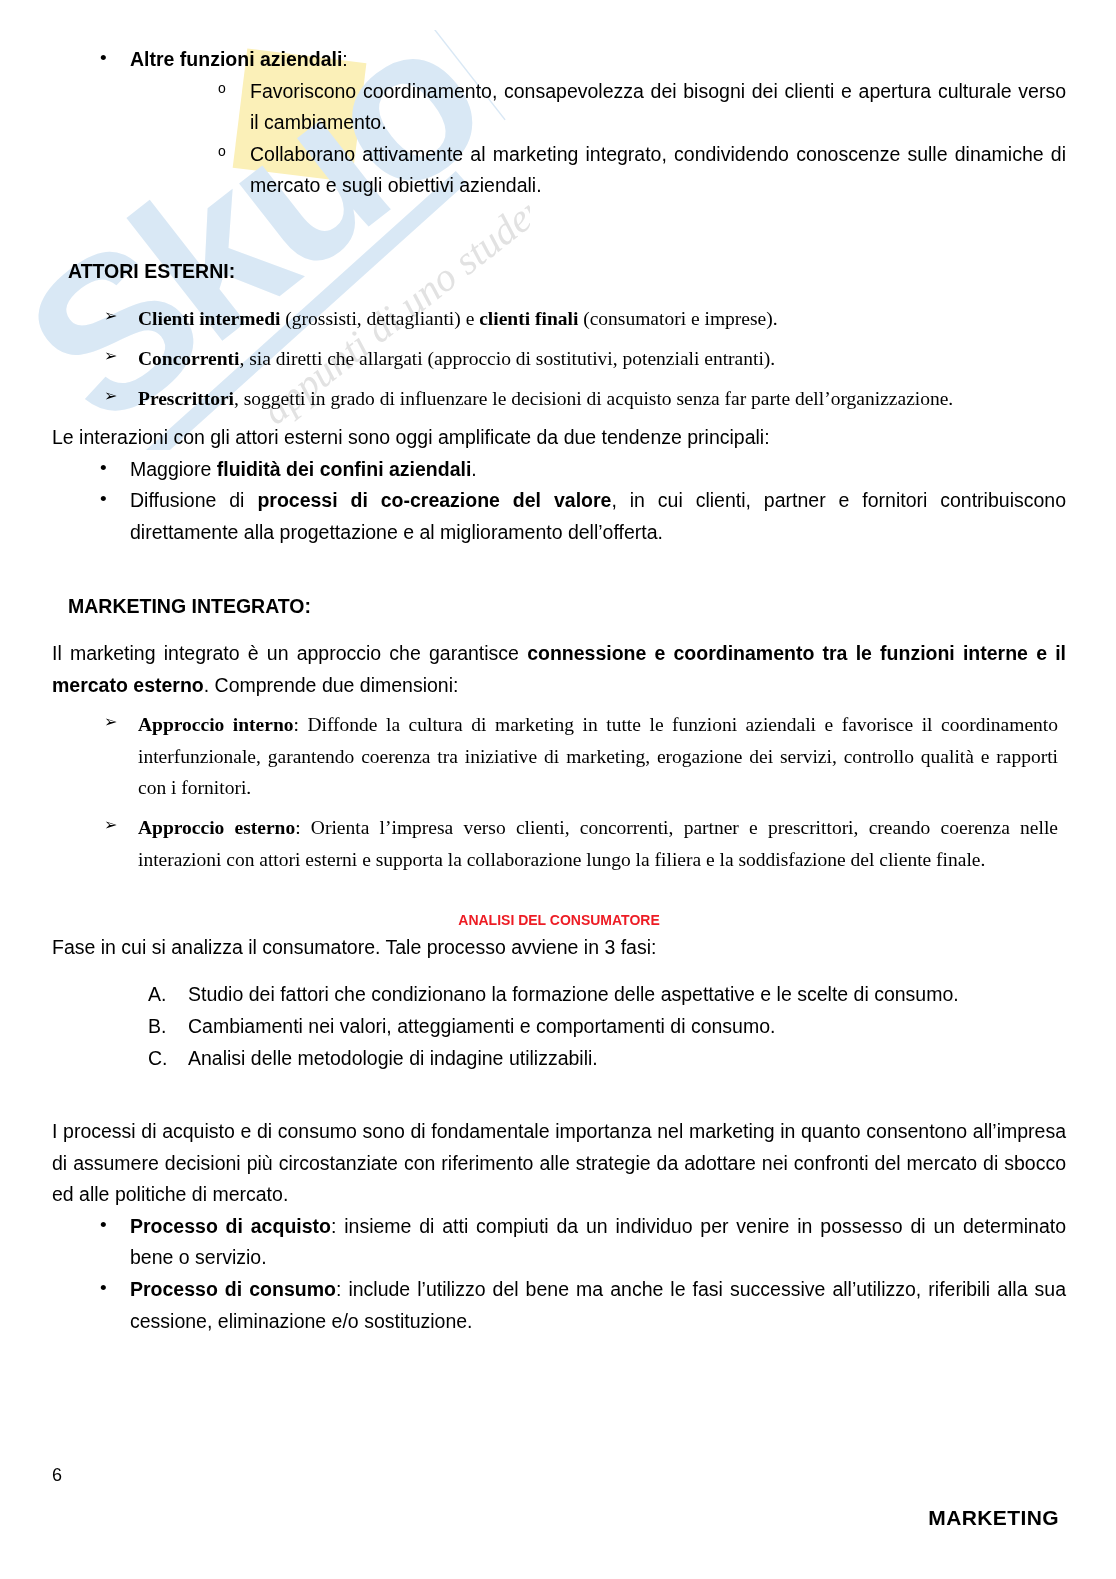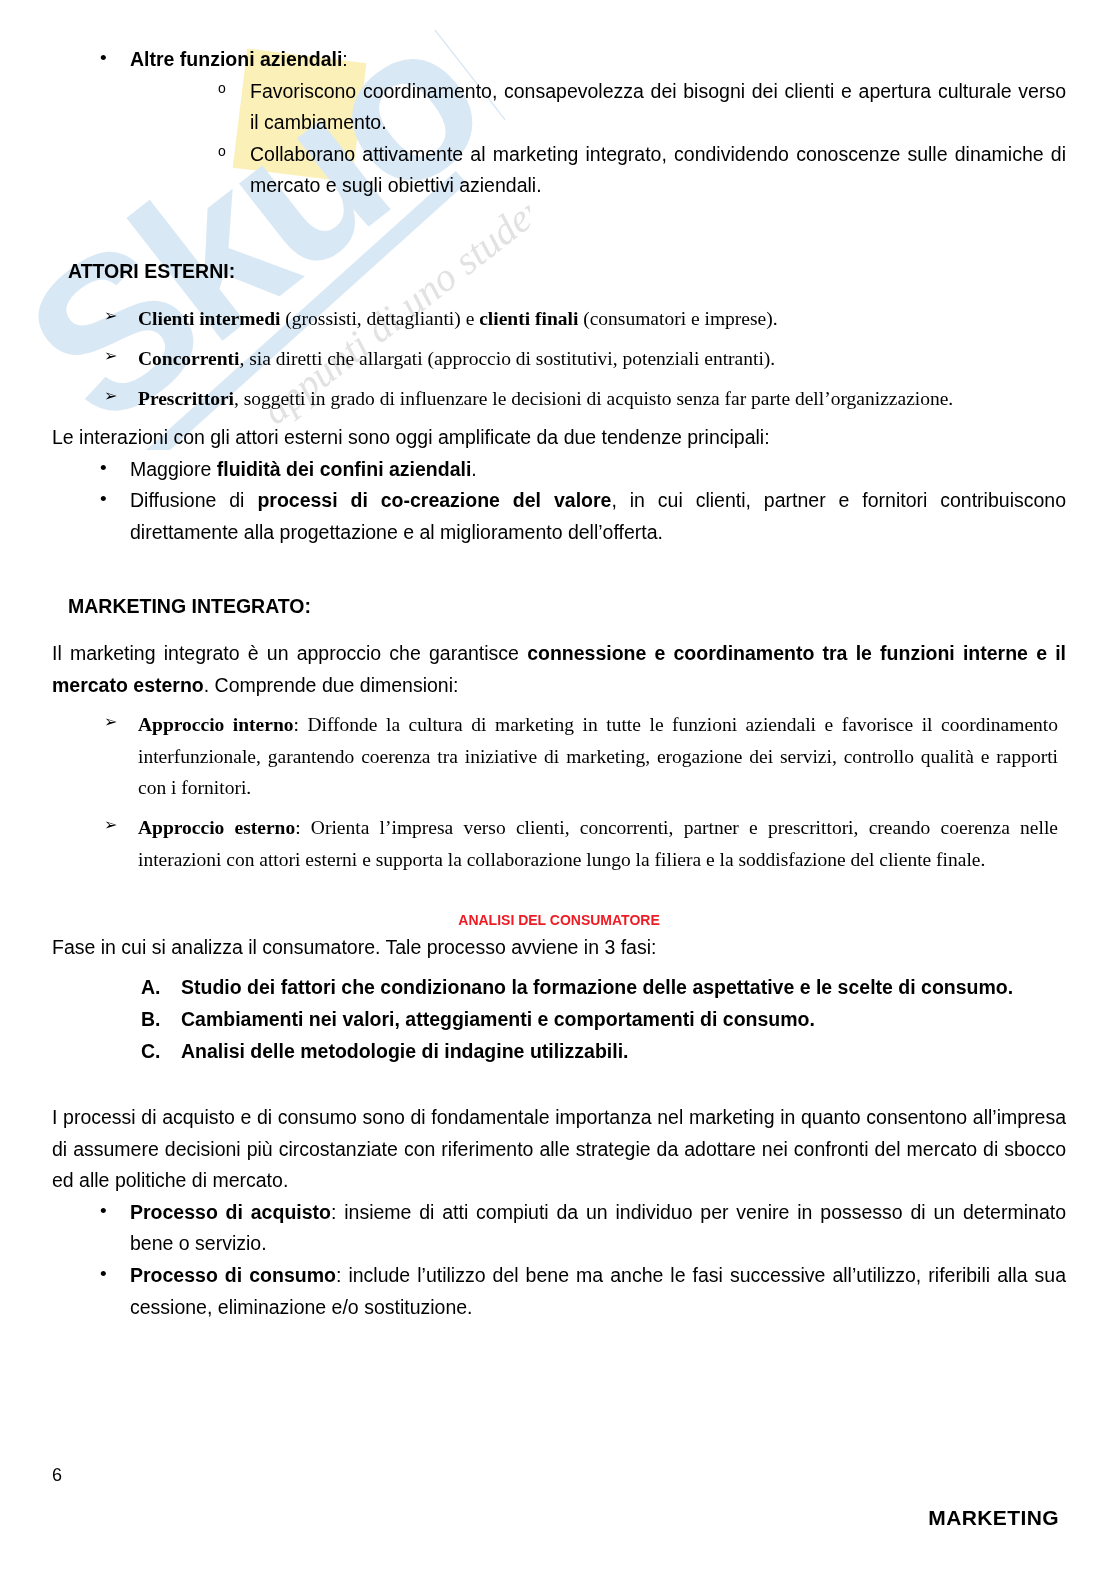--- a/index.html
+++ b/index.html
@@ -120,24 +120,23 @@
   ul.arrows > li::before {
     content: "\27A2";
     position: absolute;
     left: 4px;
     top: 0px;
     font-size: 16px;
   }
 
   ol.alpha {
     list-style: none;
-    margin: 9px;
+    margin: 16px;
     padding: 0 0 0 78px;
     counter-reset: alpha;
-    font-weight: bold;
   }
   ol.alpha > li {
     position: relative;
     padding-left: 42px;
     margin: 0;
     counter-increment: alpha;
   }
   ol.alpha > li::before {
     content: counter(alpha, upper-alpha) ".";
     position: absolute;

